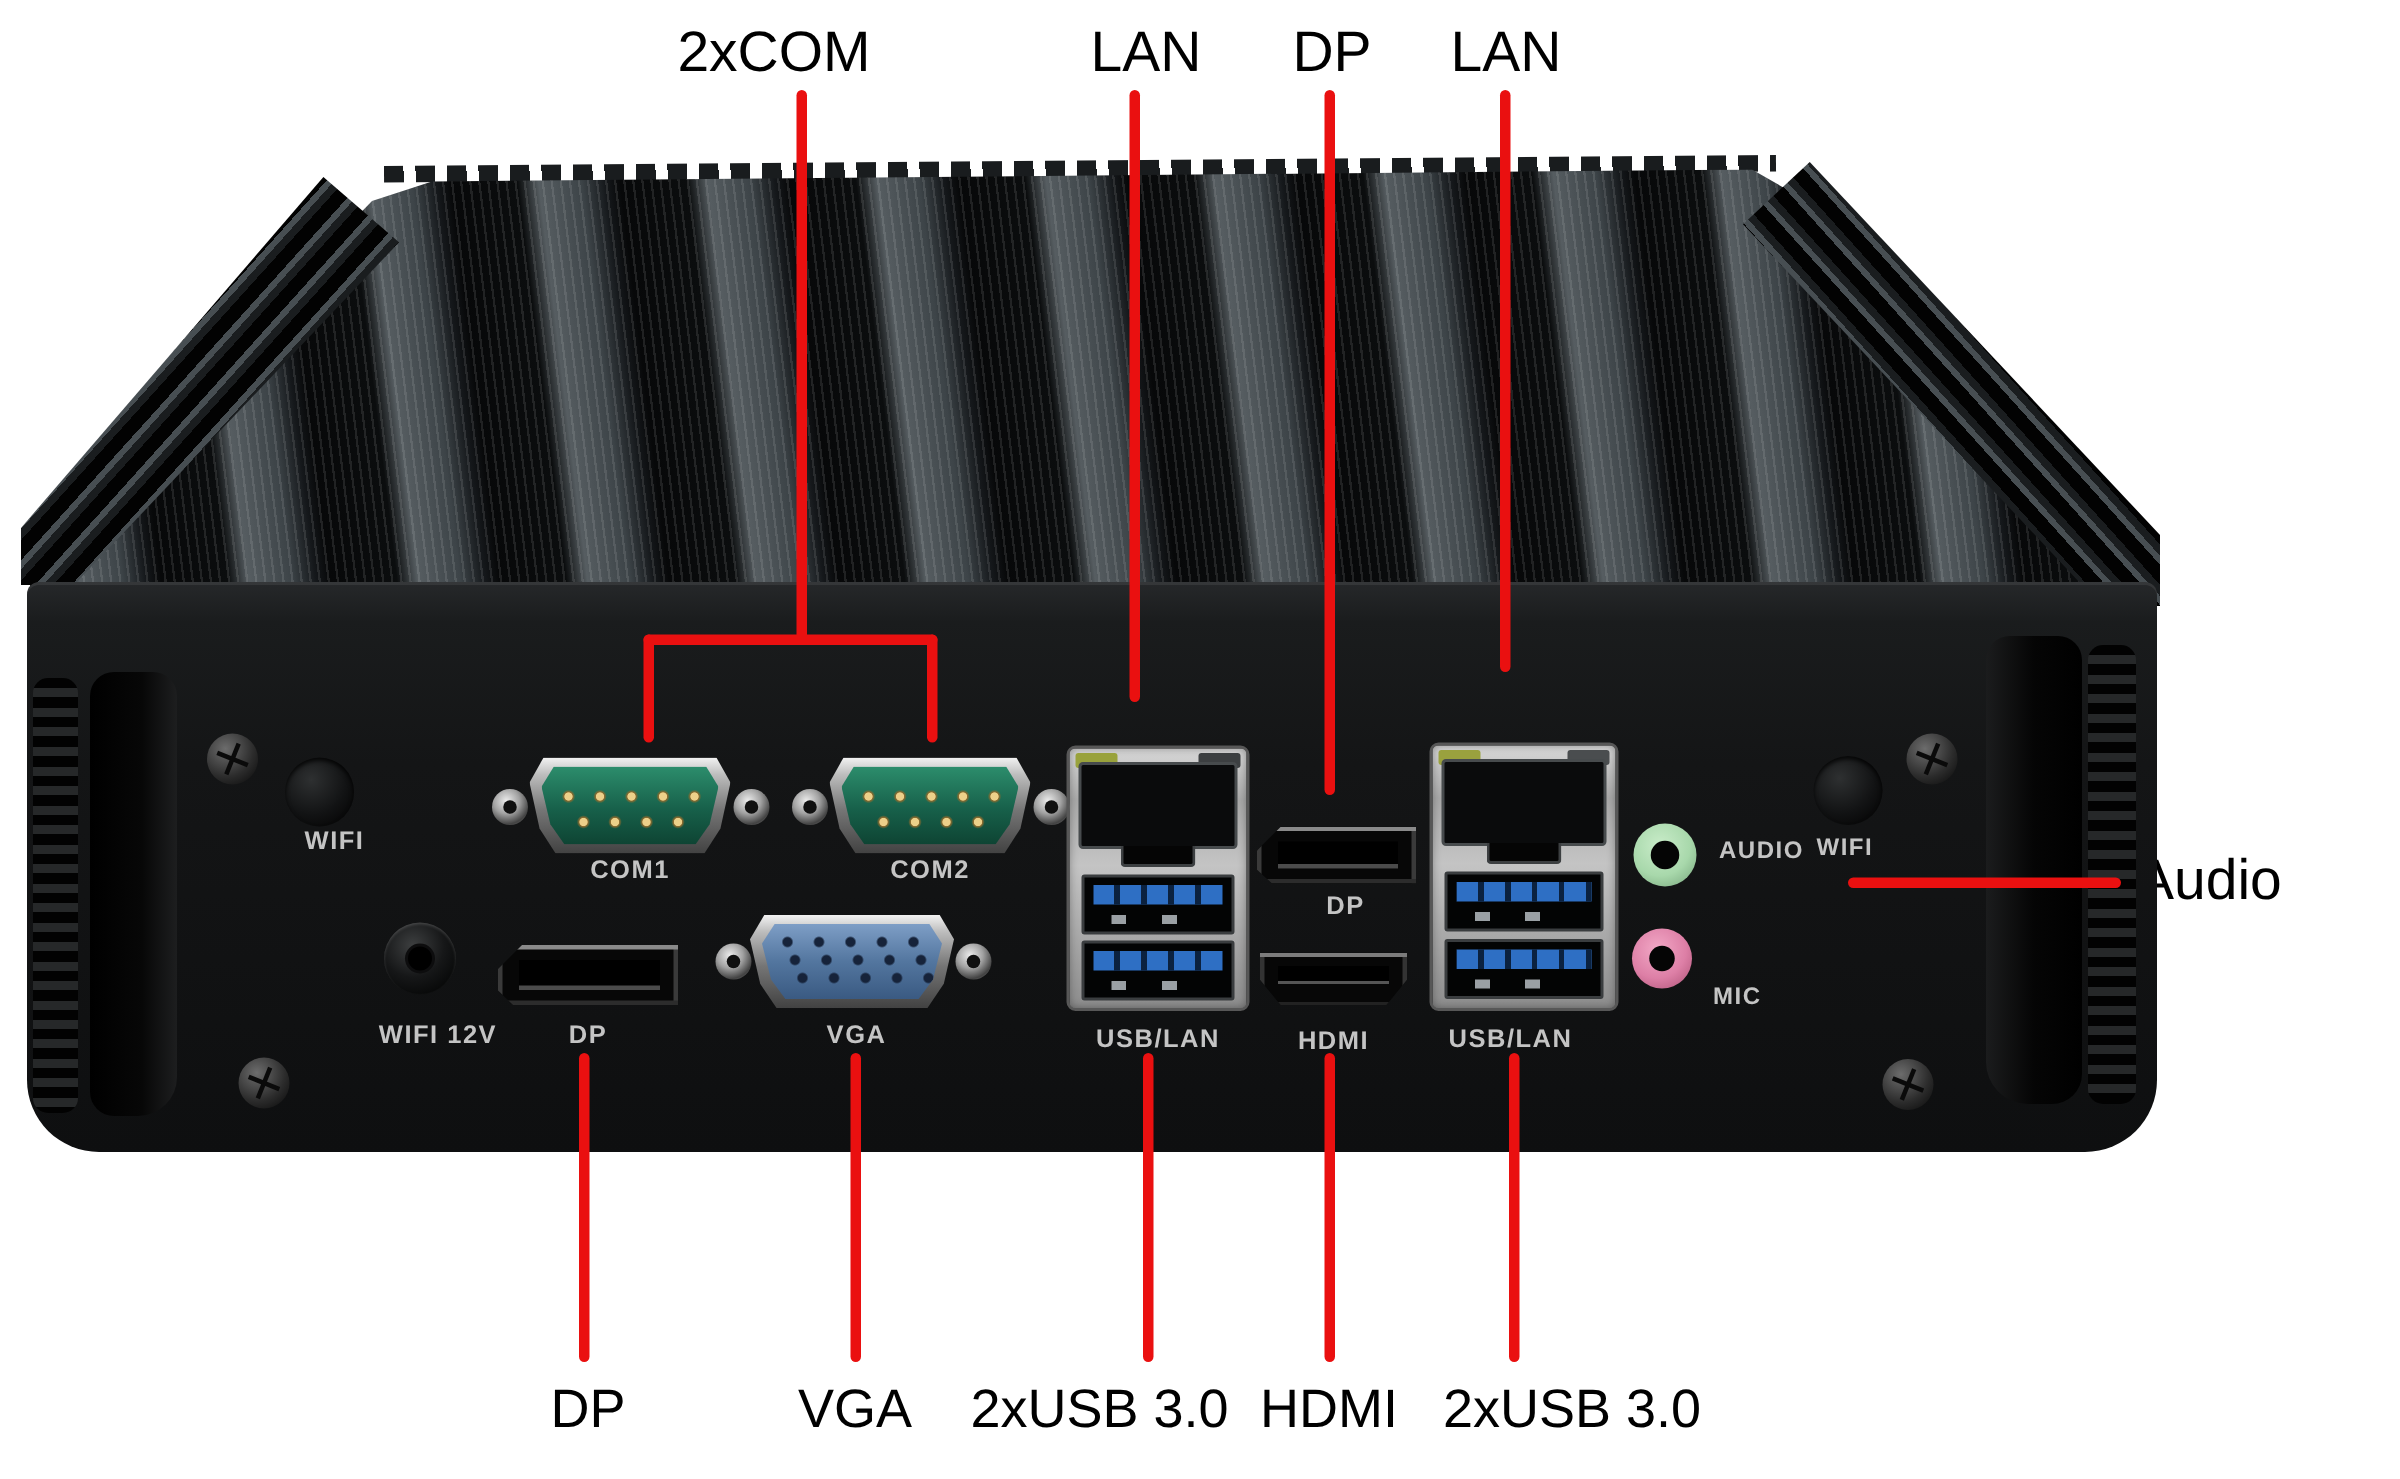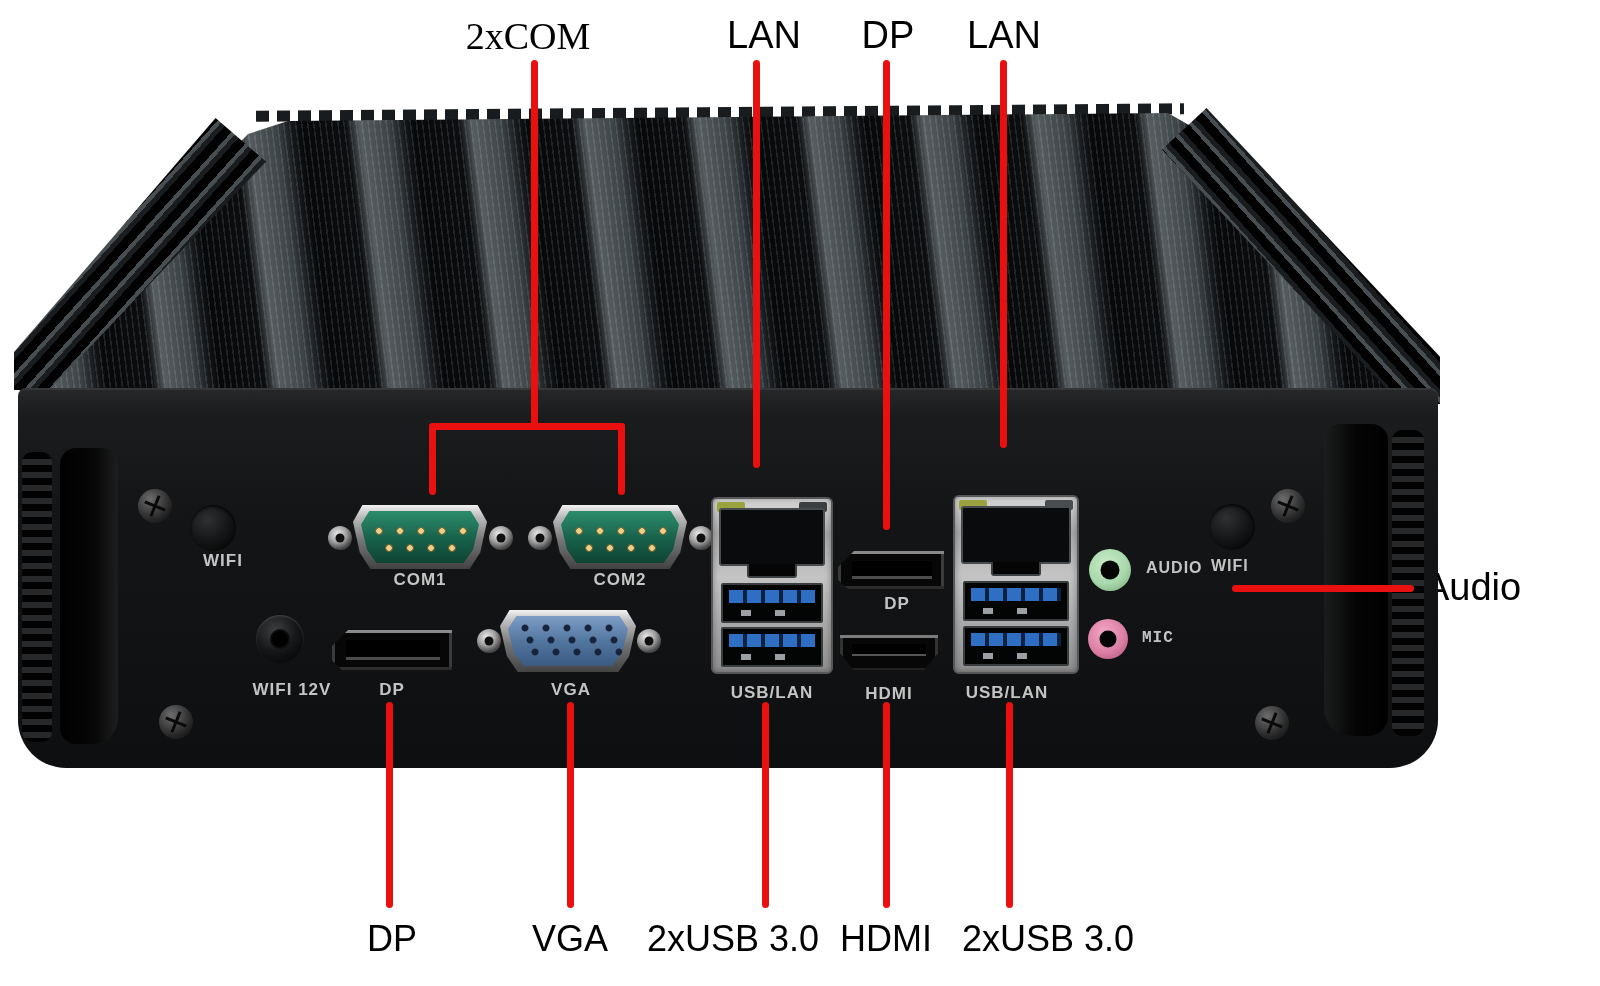--- a/index.html
+++ b/index.html
@@ -141,21 +141,21 @@
   .jack.mic{left:1088px;top:619px;width:40px;height:40px;
     background:radial-gradient(circle at 42% 35%,#f2a8c6,#dd7fa6 55%,#b05579 95%);}
   .jack.mic::after{width:17px;height:17px;}
   .side-label{position:absolute;color:#c4c4c4;font-size:16px;font-weight:bold;letter-spacing:1px;z-index:6;white-space:nowrap;}
 </style>
 </head>
 <body>
 
 <div id="canvas">
 
-  <div class="co-label" style="left:528px;top:14px;font-family:Liberation Serif, serif;">2xCOM</div>
+  <div class="co-label" style="left:516px;top:14px;">2xCOM</div>
   <div class="co-label" style="left:764px;top:14px;">LAN</div>
   <div class="co-label" style="left:888px;top:14px;">DP</div>
   <div class="co-label" style="left:1004px;top:14px;">LAN</div>
 
   <div class="co-line-v" style="left:531px;top:60px;height:370px;"></div>
   <div class="co-line-h" style="left:429px;top:423px;width:196px;"></div>
   <div class="co-line-v" style="left:429px;top:423px;height:72px;"></div>
   <div class="co-line-v" style="left:618px;top:423px;height:72px;"></div>
   <div class="co-line-v" style="left:753px;top:60px;height:408px;"></div>
   <div class="co-line-v" style="left:883px;top:60px;height:470px;"></div>
@@ -231,21 +231,21 @@
     <div class="rj45"></div>
     <div class="rj45-tab"></div>
     <div class="usb" style="top:84px;"></div>
     <div class="usb" style="top:129px;"></div>
   </div>
   <div class="plabel" style="left:1007px;top:683px;">USB/LAN</div>
 
   <div class="jack audio"></div>
   <div class="side-label" style="left:1146px;top:559px;">AUDIO</div>
   <div class="jack mic"></div>
-  <div class="side-label" style="left:1142px;top:629px;font-family:Liberation Mono, monospace;">MIC</div>
+  <div class="side-label" style="left:1142px;top:656px;">MIC</div>
 
   <div class="co-line-v" style="left:386px;top:702px;height:206px;"></div>
   <div class="co-line-v" style="left:567px;top:702px;height:206px;"></div>
   <div class="co-line-v" style="left:762px;top:702px;height:206px;"></div>
   <div class="co-line-v" style="left:883px;top:702px;height:206px;"></div>
   <div class="co-line-v" style="left:1006px;top:702px;height:206px;"></div>
 
   <div class="co-label bottom" style="left:392px;top:918px;">DP</div>
   <div class="co-label bottom" style="left:570px;top:918px;">VGA</div>
   <div class="co-label bottom" style="left:733px;top:918px;">2xUSB 3.0</div>

